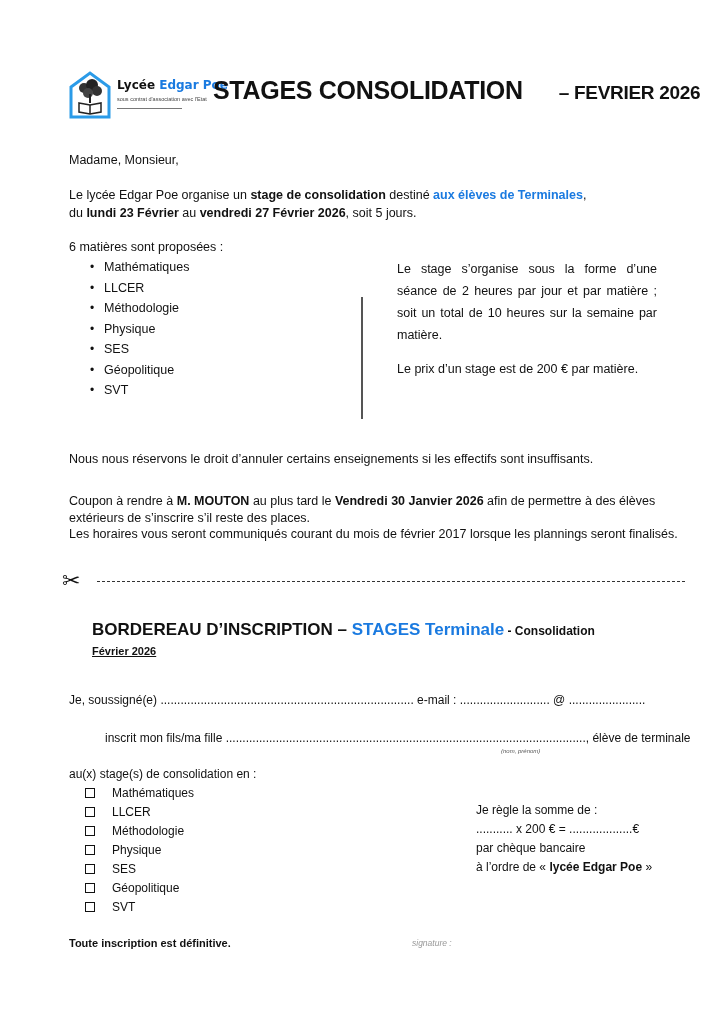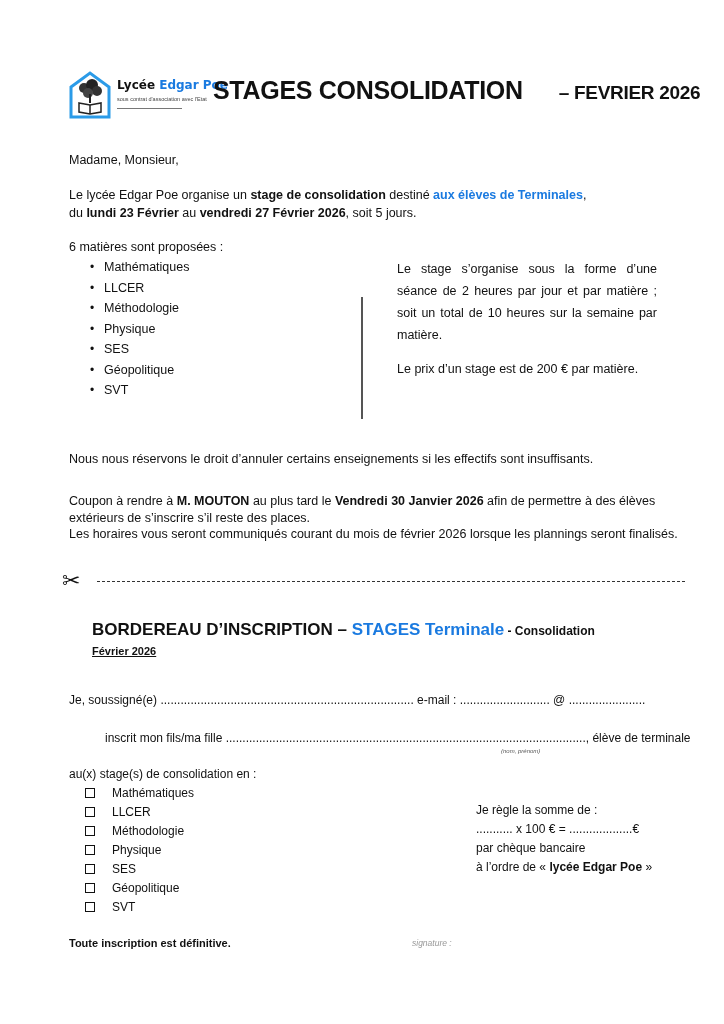--- a/index.html
+++ b/index.html
@@ -74,21 +74,21 @@
 
 <div class="abs vline"></div>
 
 <div class="abs right-para">Le stage s’organise sous la forme d’une séance de 2 heures par jour et par matière ; soit un total de 10 heures sur la semaine par matière.</div>
 <div class="abs txt" style="left:397px; top:362px;">Le prix d’un stage est de 200 € par matière.</div>
 
 <div class="abs txt" style="left:69px; top:452px;">Nous nous réservons le droit d’annuler certains enseignements si les effectifs sont insuffisants.</div>
 
 <div class="abs txt" style="left:69px; top:494px;"><span>Coupon à rendre à </span><b>M. MOUTON</b><span> au plus tard le </span><b>Vendredi 30 Janvier 2026</b><span> afin de permettre à des élèves</span></div>
 <div class="abs txt" style="left:69px; top:511px;">extérieurs de s’inscrire s’il reste des places.</div>
-<div class="abs txt" style="left:69px; top:527px;">Les horaires vous seront communiqués courant du mois de février 2026 lorsque les plannings seront finalisés.</div>
+<div class="abs txt" style="left:69px; top:527px;">Les horaires vous seront communiqués courant du mois de février 2017 lorsque les plannings seront finalisés.</div>
 
 <div class="abs scissors">✂</div>
 <div class="abs cut-line"></div>
 
 <div class="abs form-title"><span>BORDEREAU D’INSCRIPTION – </span><span class="blue">STAGES Terminale</span><span class="small"> - Consolidation</span></div>
 <div class="abs form-sub">Février 2026</div>
 
 <div class="abs txt" style="left:69px; top:693px; font-size:12px;">Je, soussigné(e) ............................................................................ e-mail :  ........................... @ .......................</div>
 <div class="abs txt" style="left:69px; top:731px; font-size:12px;padding-left:36px;">inscrit mon fils/ma fille ............................................................................................................, élève de terminale</div>
 <div class="abs hint">(nom, prénom)</div>
@@ -99,19 +99,19 @@
   <li><span class="cb"></span><span>LLCER</span></li>
   <li><span class="cb"></span><span>Méthodologie</span></li>
   <li><span class="cb"></span><span>Physique</span></li>
   <li><span class="cb"></span><span>SES</span></li>
   <li><span class="cb"></span><span>Géopolitique</span></li>
   <li><span class="cb"></span><span>SVT</span></li>
 </ul>
 
 <div class="abs pay">
   <div>Je règle la somme de :</div>
-  <div>...........  x 100 € = ...................€</div>
+  <div>...........  x 200 € = ...................€</div>
   <div>par chèque bancaire</div>
   <div><span>à l’ordre de « </span><b>lycée Edgar Poe</b><span> »</span></div>
 </div>
 
 <div class="abs final">Toute inscription est définitive.</div>
 <div class="abs sig">signature :</div>
 
 </body></html>

